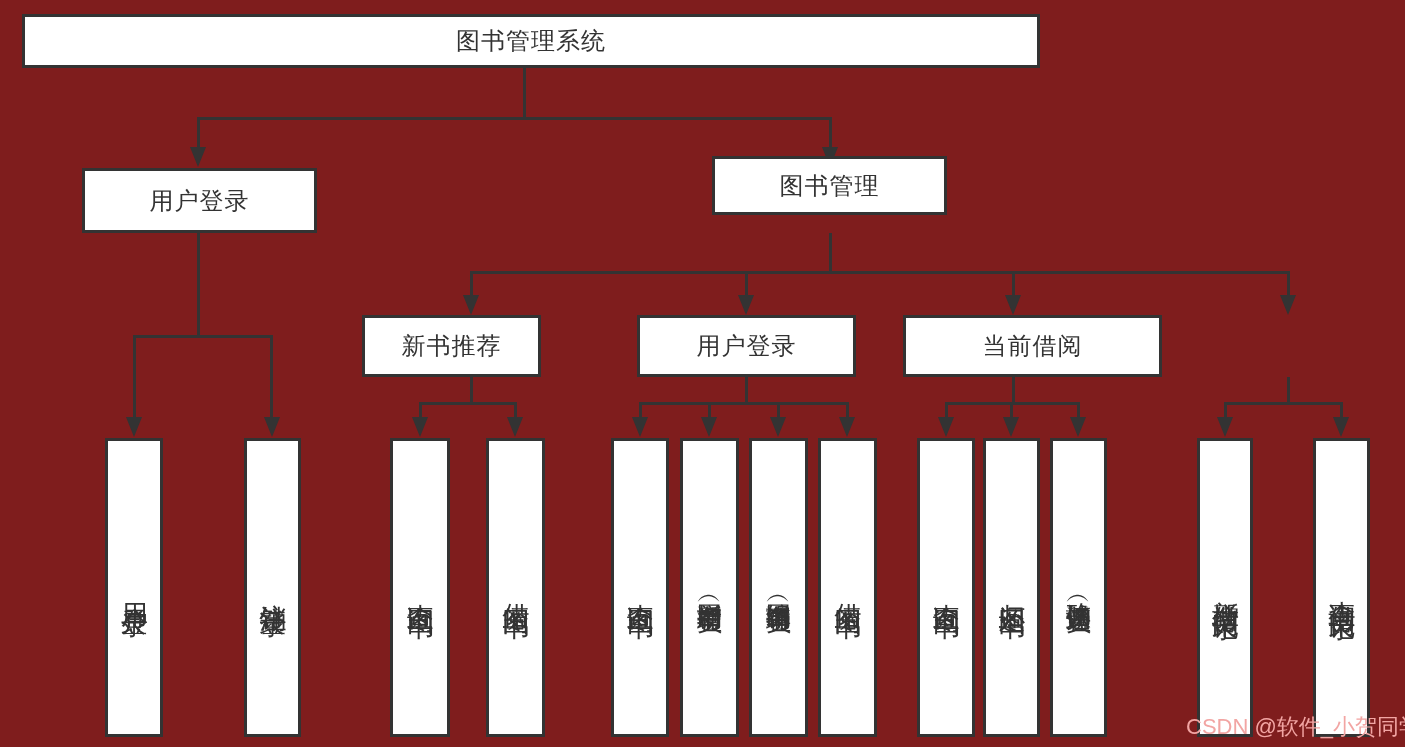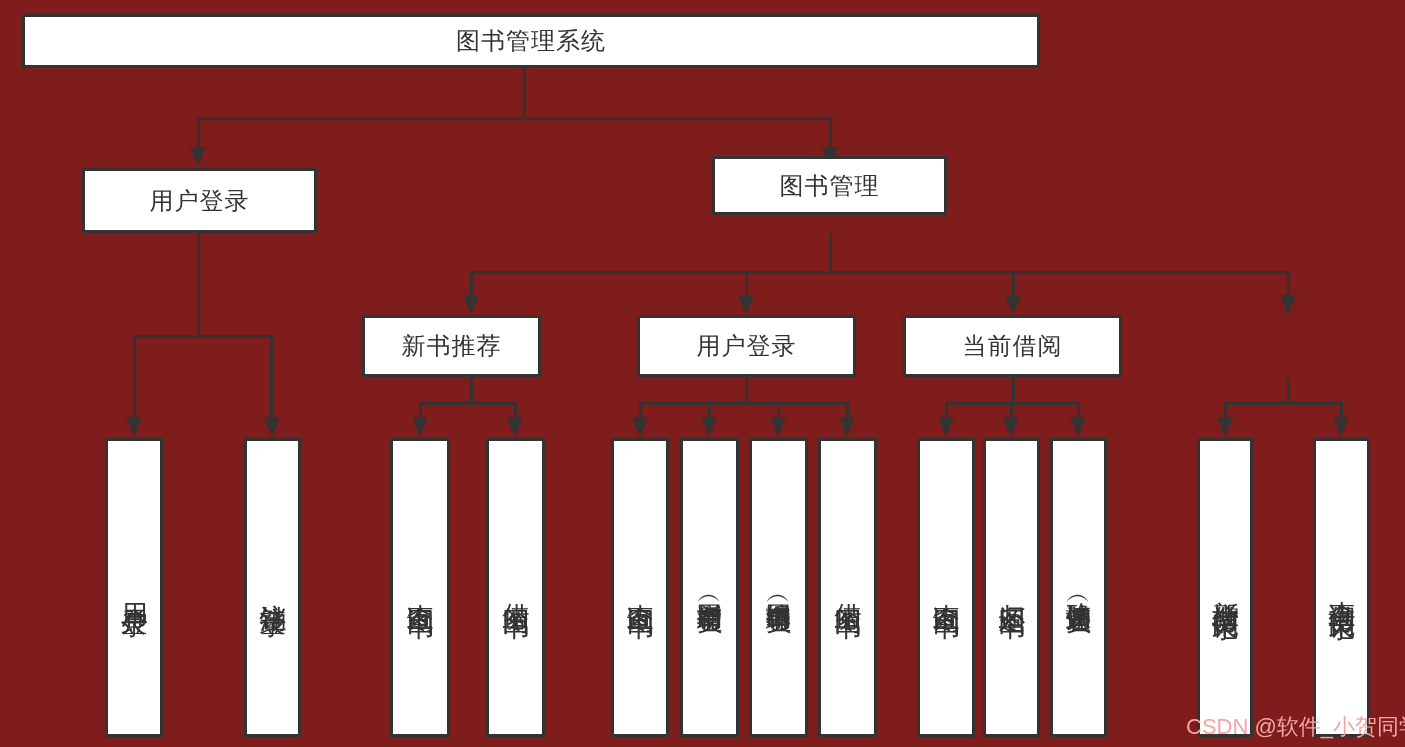--- a/index.html
+++ b/index.html
@@ -136,21 +136,21 @@
   <div class="arrow" style="left:1217px;top:417px"></div>
   <div class="arrow" style="left:1333px;top:417px"></div>
 
   <div class="box" style="left:22px;top:14px;width:1018px;height:54px">图书管理系统</div>
 
   <div class="box" style="left:82px;top:168px;width:235px;height:65px">用户登录</div>
   <div class="box" style="left:712px;top:156px;width:235px;height:59px">图书管理</div>
 
   <div class="box" style="left:362px;top:315px;width:179px;height:62px">新书推荐</div>
   <div class="box" style="left:637px;top:315px;width:219px;height:62px">用户登录</div>
-  <div class="box" style="left:903px;top:315px;width:219px;height:62px">当前借阅</div>
+  <div class="box" style="left:903px;top:315px;width:259px;height:62px">当前借阅</div>
 
   <div class="v-box" style="left:105px;top:438px;width:58px;height:299px">用户登录</div>
   <div class="v-box" style="left:244px;top:438px;width:57px;height:299px">注销登录</div>
 
   <div class="v-box" style="left:390px;top:438px;width:60px;height:299px">查询图书</div>
   <div class="v-box" style="left:486px;top:438px;width:59px;height:299px">借阅图书</div>
 
   <div class="v-box" style="left:611px;top:438px;width:58px;height:299px">查询图书</div>
   <div class="v-box long" style="left:680px;top:438px;width:59px;height:299px">新增图书（管理员）</div>
   <div class="v-box long" style="left:749px;top:438px;width:59px;height:299px">编辑图书（管理员）</div>

